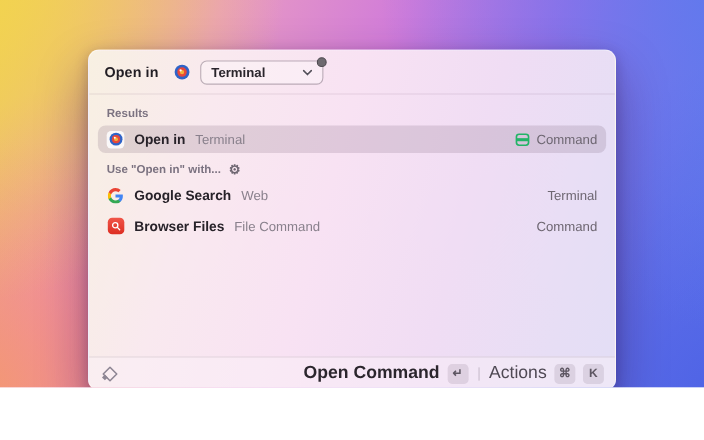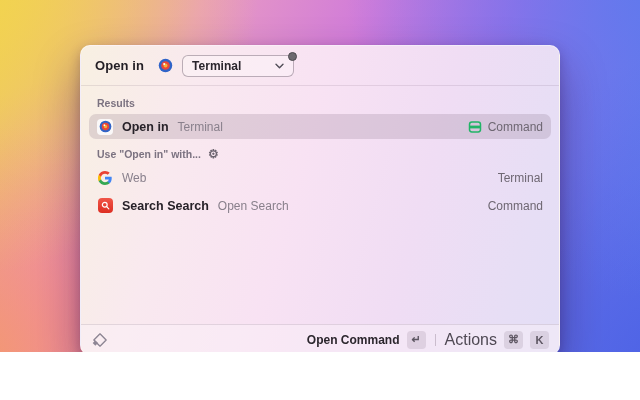--- a/index.html
+++ b/index.html
@@ -75,21 +75,21 @@
 
   
   .footer {
     position:absolute; left:0; right:0; bottom:0; height:30px;
     display:flex; align-items:center; padding:0 10px;
     border-top:1px solid rgba(60,30,60,.12);
     background:rgba(250,242,248,.45);
   }
   .footer-spacer { flex:1; }
   .footer-right { display:flex; align-items:center; gap:7px; }
-  .primary-label { font-size:12px; font-weight:700; color:#2b262d; }
+  .primary-label { font-size:16px; font-weight:700; color:#2b262d; }
   kbd.keycap {
     display:inline-flex; align-items:center; justify-content:center;
     min-width:19px; height:18px; padding:0 4px; border-radius:4px;
     background:rgba(70,50,70,.12); color:#5d5662;
     font-family:"Liberation Sans", sans-serif; font-size:11px; font-weight:600;
   }
   .footer-divider { width:1px; height:12px; background:rgba(60,40,60,.22); margin:0 2px; }
   .actions-label { font-size:16px; color:#4f4954; }
 </style>
 </head>
@@ -150,38 +150,39 @@
 
       <div class="row">
         <span class="row-icon">
           <svg width="14" height="14" viewBox="0 0 24 24">
             <path fill="#4285F4" d="M23.49 12.27c0-.79-.07-1.54-.19-2.27H12v4.51h6.47c-.29 1.48-1.14 2.73-2.4 3.58v3h3.86c2.26-2.09 3.56-5.17 3.56-8.82z"></path>
             <path fill="#34A853" d="M12 24c3.24 0 5.95-1.08 7.93-2.91l-3.86-3c-1.08.72-2.45 1.16-4.07 1.16-3.13 0-5.78-2.11-6.73-4.96H1.29v3.09C3.26 21.3 7.31 24 12 24z"></path>
             <path fill="#FBBC05" d="M5.27 14.29c-.25-.72-.38-1.49-.38-2.29s.14-1.57.38-2.29V6.62H1.29C.47 8.24 0 10.06 0 12s.47 3.76 1.29 5.38l3.98-3.09z"></path>
             <path fill="#EA4335" d="M12 4.75c1.77 0 3.35.61 4.6 1.8l3.42-3.42C17.95 1.19 15.24 0 12 0 7.31 0 3.26 2.7 1.29 6.62l3.98 3.09c.95-2.85 3.6-4.96 6.73-4.96z"></path>
           </svg>
         </span>
+        <span class="row-title">Google Search</span>
         <span class="row-subtitle">Web</span>
         <span class="row-spacer"></span>
         <span class="row-accessory">
           <span class="accessory-text">Terminal</span>
         </span>
       </div>
 
       <div class="row">
         <span class="row-icon">
           <span class="files-icon-bg">
             <svg width="9" height="9" viewBox="0 0 12 12">
               <circle cx="5" cy="5" r="3.2" fill="none" stroke="#ffffff" stroke-width="1.6"></circle>
               <line x1="7.6" y1="7.6" x2="10.4" y2="10.4" stroke="#ffffff" stroke-width="1.6" stroke-linecap="round"></line>
             </svg>
           </span>
         </span>
-        <span class="row-title">Search Search</span>
-        <span class="row-subtitle">Open Search</span>
+        <span class="row-title">Browser Files</span>
+        <span class="row-subtitle">File Command</span>
         <span class="row-spacer"></span>
         <span class="row-accessory">
           <span class="accessory-text">Command</span>
         </span>
       </div>
     </div>
 
     <div class="footer">
       <svg width="18" height="18" viewBox="0 0 22 22">
         <path d="M11 3.5 L18.5 11 L11 18.5 L3.5 11 Z" fill="none" stroke="#8e8694" stroke-width="1.7" stroke-linejoin="round"></path>

